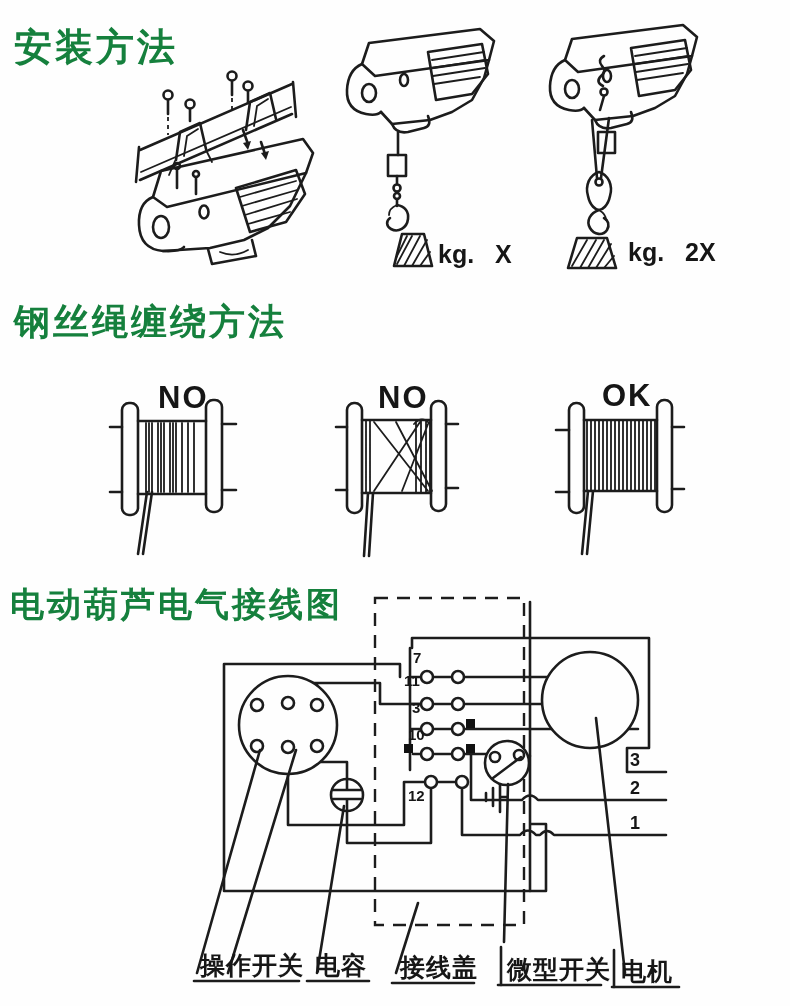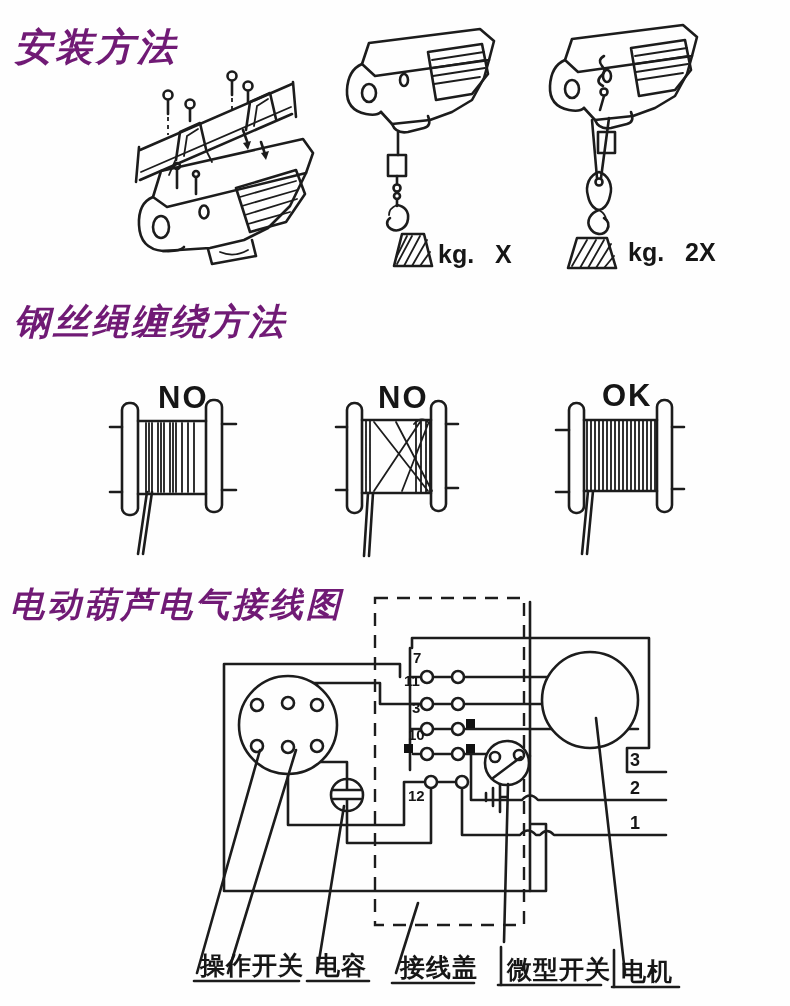--- a/index.html
+++ b/index.html
@@ -3,22 +3,22 @@
 <meta charset="utf-8">
 <style>
   html,body{margin:0;padding:0;background:#e8e8e8;}
   #canvas{
     position:relative;width:790px;height:1006px;margin:0 auto;
     background:#fefefe;overflow:hidden;
     font-family:"Liberation Sans","DejaVu Sans",sans-serif;
     color:#1a1a1a;
   }
   .sec-title{
-    position:absolute;left:14px;font-weight:bold;color:#701a75;
-    letter-spacing:3px;white-space:nowrap;font-style:italic;
+    position:absolute;left:14px;font-weight:bold;color:#15803d;
+    letter-spacing:3px;white-space:nowrap;
   }
   #title-install{top:22px;font-size:38px;}
   #title-winding{top:298px;font-size:36px;}
   #title-wiring{top:582px;font-size:34px;left:10px;}
   svg{position:absolute;left:0;display:block;}
   #svg-install{top:0;}
   #svg-winding{top:360px;}
   #svg-wiring{top:590px;}
   .ln{fill:none;stroke:#1c1c1c;stroke-width:2.6;stroke-linecap:round;stroke-linejoin:round;}
   .thin{fill:none;stroke:#1c1c1c;stroke-width:1.8;stroke-linecap:round;}

